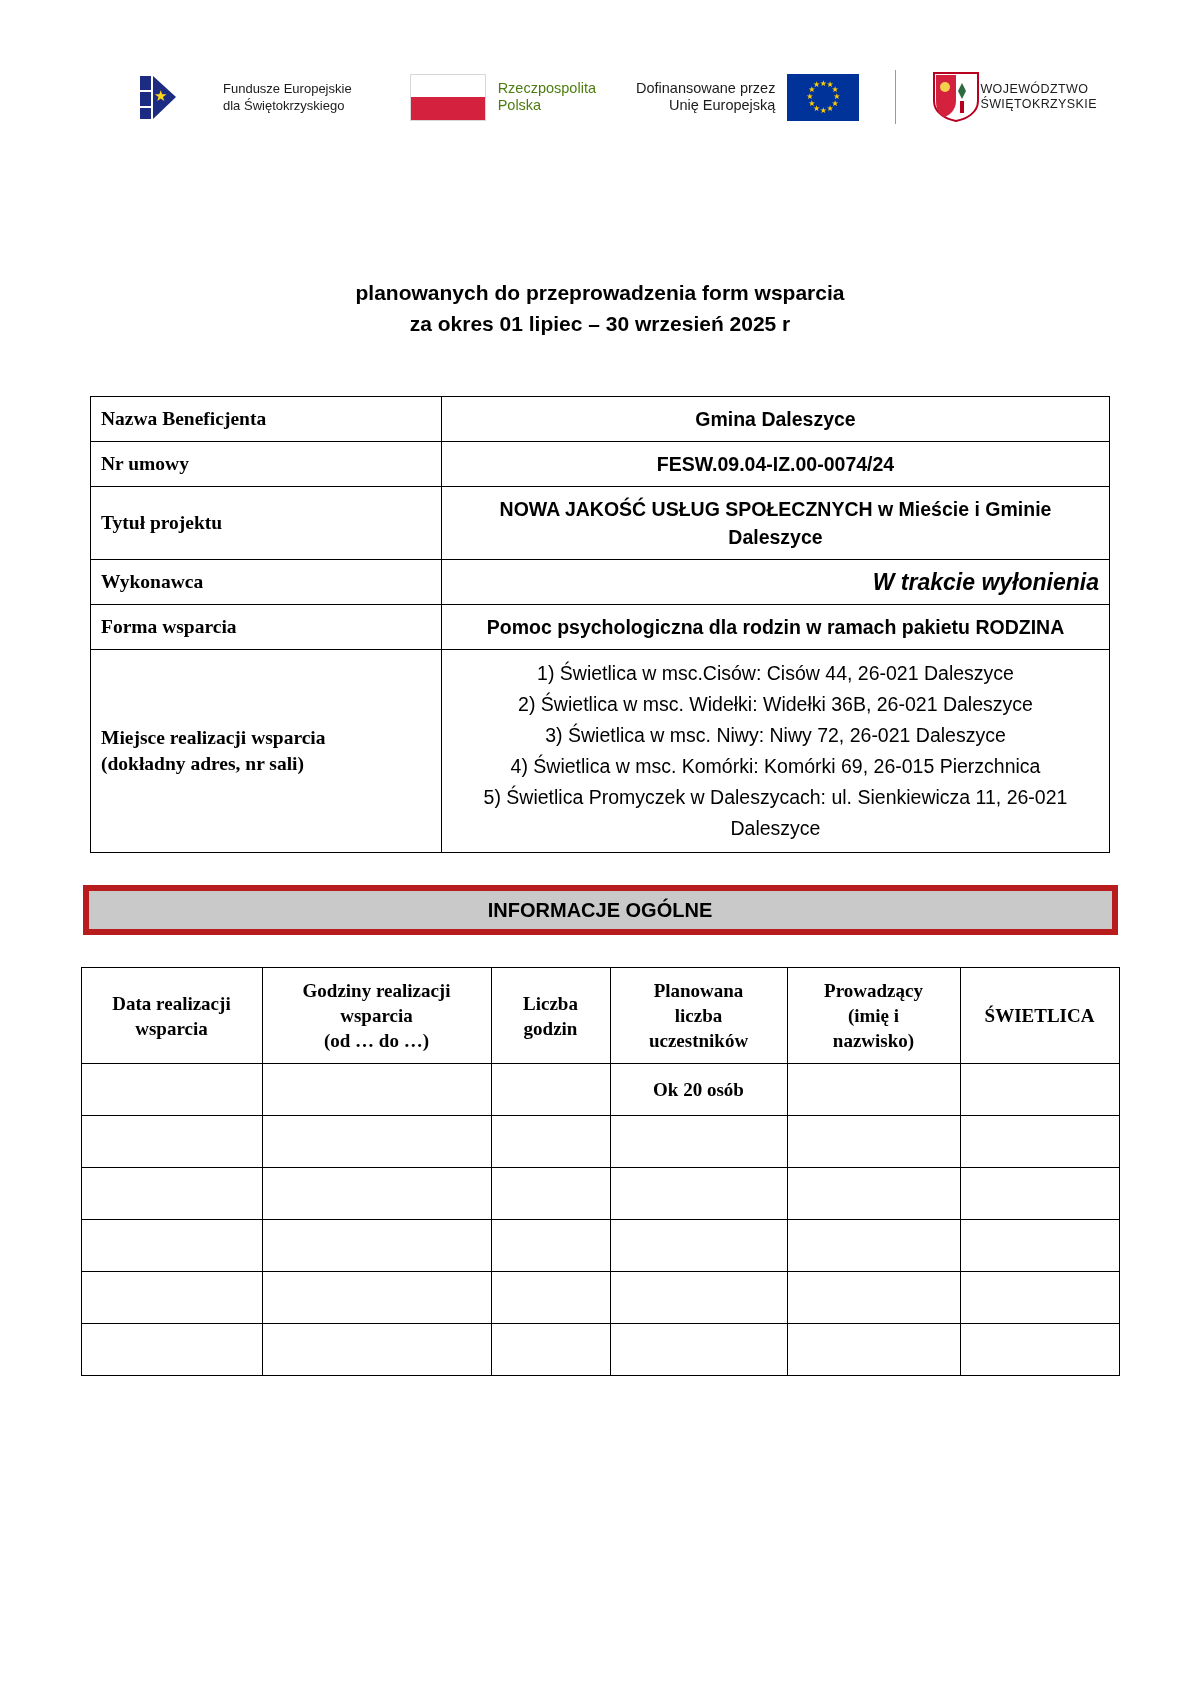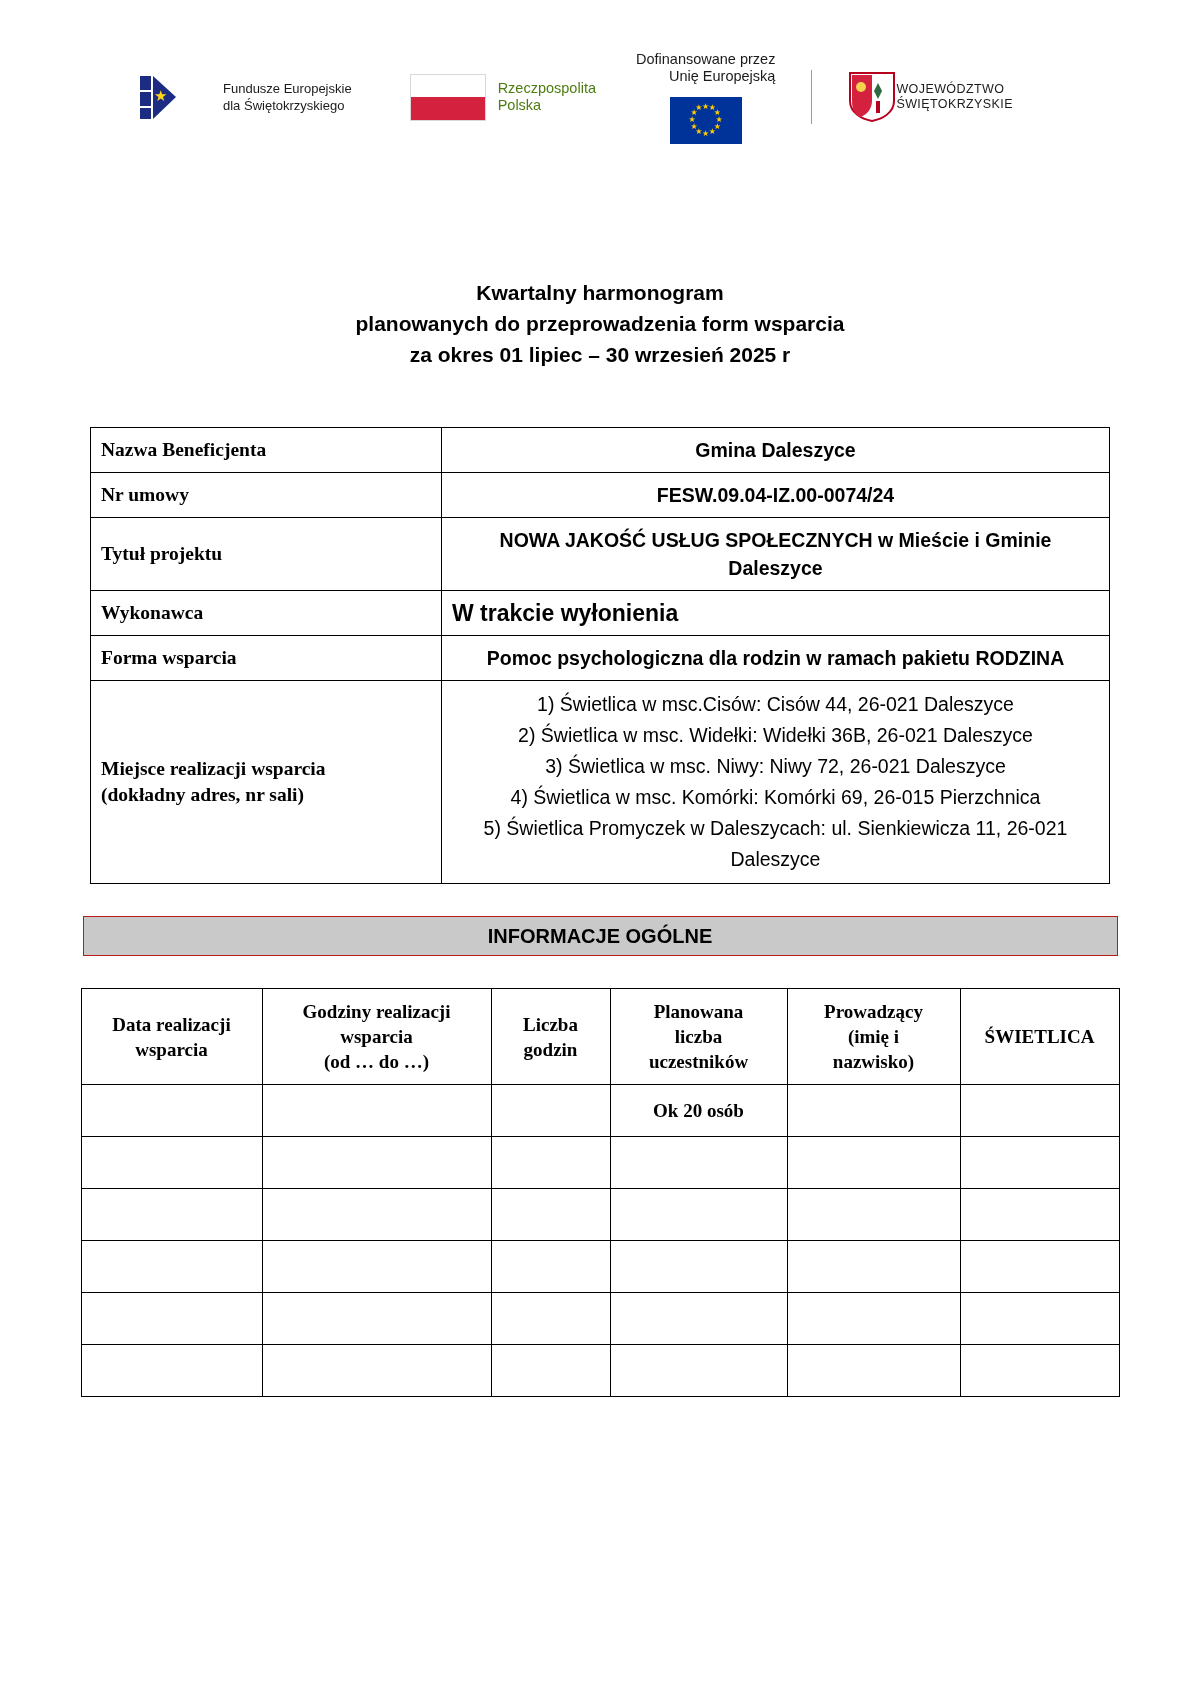--- a/index.html
+++ b/index.html
@@ -105,21 +105,20 @@
     line-height: 17px;
     color: #4d7c0f;
   }
 
   
   .eu-logo {
     display: flex;
     align-items: center;
     gap: 12px;
     margin-left: 40px;
-    flex-direction: column;
   }
   .eu-text {
     font-size: 14.5px;
     line-height: 17px;
     color: #1b1b1b;
     text-align: right;
   }
   .eu-flag {
     width: 72px;
     height: 47px;
@@ -190,34 +189,35 @@
     line-height: 26px;
     font-family: Liberation Serif, serif;
   }
   .info-table td.value {
     text-align: center;
     font-weight: bold;
     line-height: 28px;
   }
   .info-table td.value.big {
     font-size: 23px;
-    text-align: left;
+    text-align: right;
+    font-style: italic;
   }
   .info-table td.value.addr {
     font-weight: normal;
     font-size: 19.5px;
     line-height: 31px;
   }
 
   
   .section-bar {
     width: 1035px;
     margin: 32px auto 0 auto;
     background: #c9c9c9;
-    border: 1px solid #b91c1c;
+    border: 6px solid #b91c1c;
     text-align: center;
     font-weight: bold;
     font-size: 20px;
     line-height: 34px;
     padding: 2px 0;
     box-sizing: border-box;
   }
 
   
   .sched-table {
@@ -318,21 +318,20 @@
       </div>
       <div class="woj-text">
         <div>WOJEWÓDZTWO</div>
         <div>ŚWIĘTOKRZYSKIE</div>
       </div>
     </div>
 
   </div>
 
   <div class="doc-title">
-    <div>Kwartalny harmonogram</div>
     <div>planowanych do przeprowadzenia form wsparcia</div>
     <div>za okres 01 lipiec – 30 wrzesień 2025 r</div>
   </div>
 
   <table class="info-table">
     <tbody>
       <tr>
         <td class="label">Nazwa Beneficjenta</td>
         <td class="value">Gmina Daleszyce</td>
       </tr>

